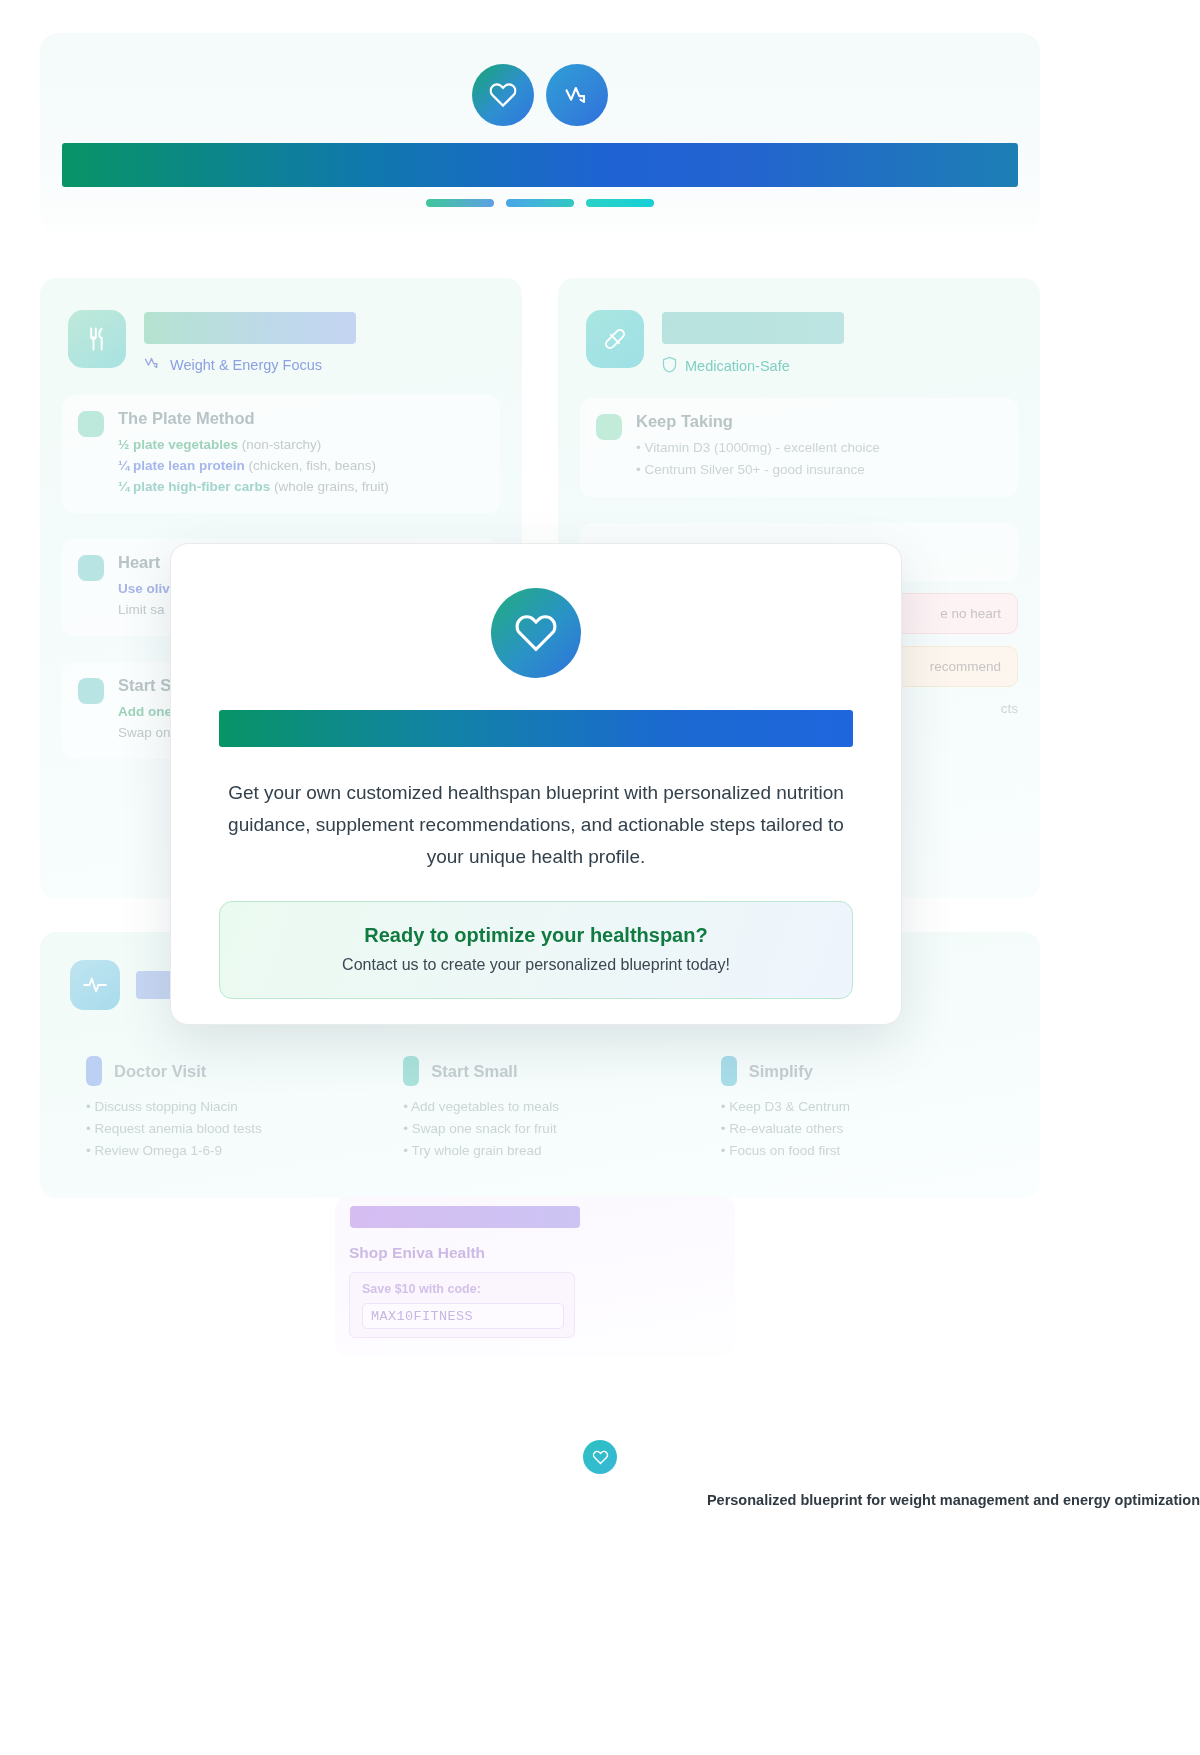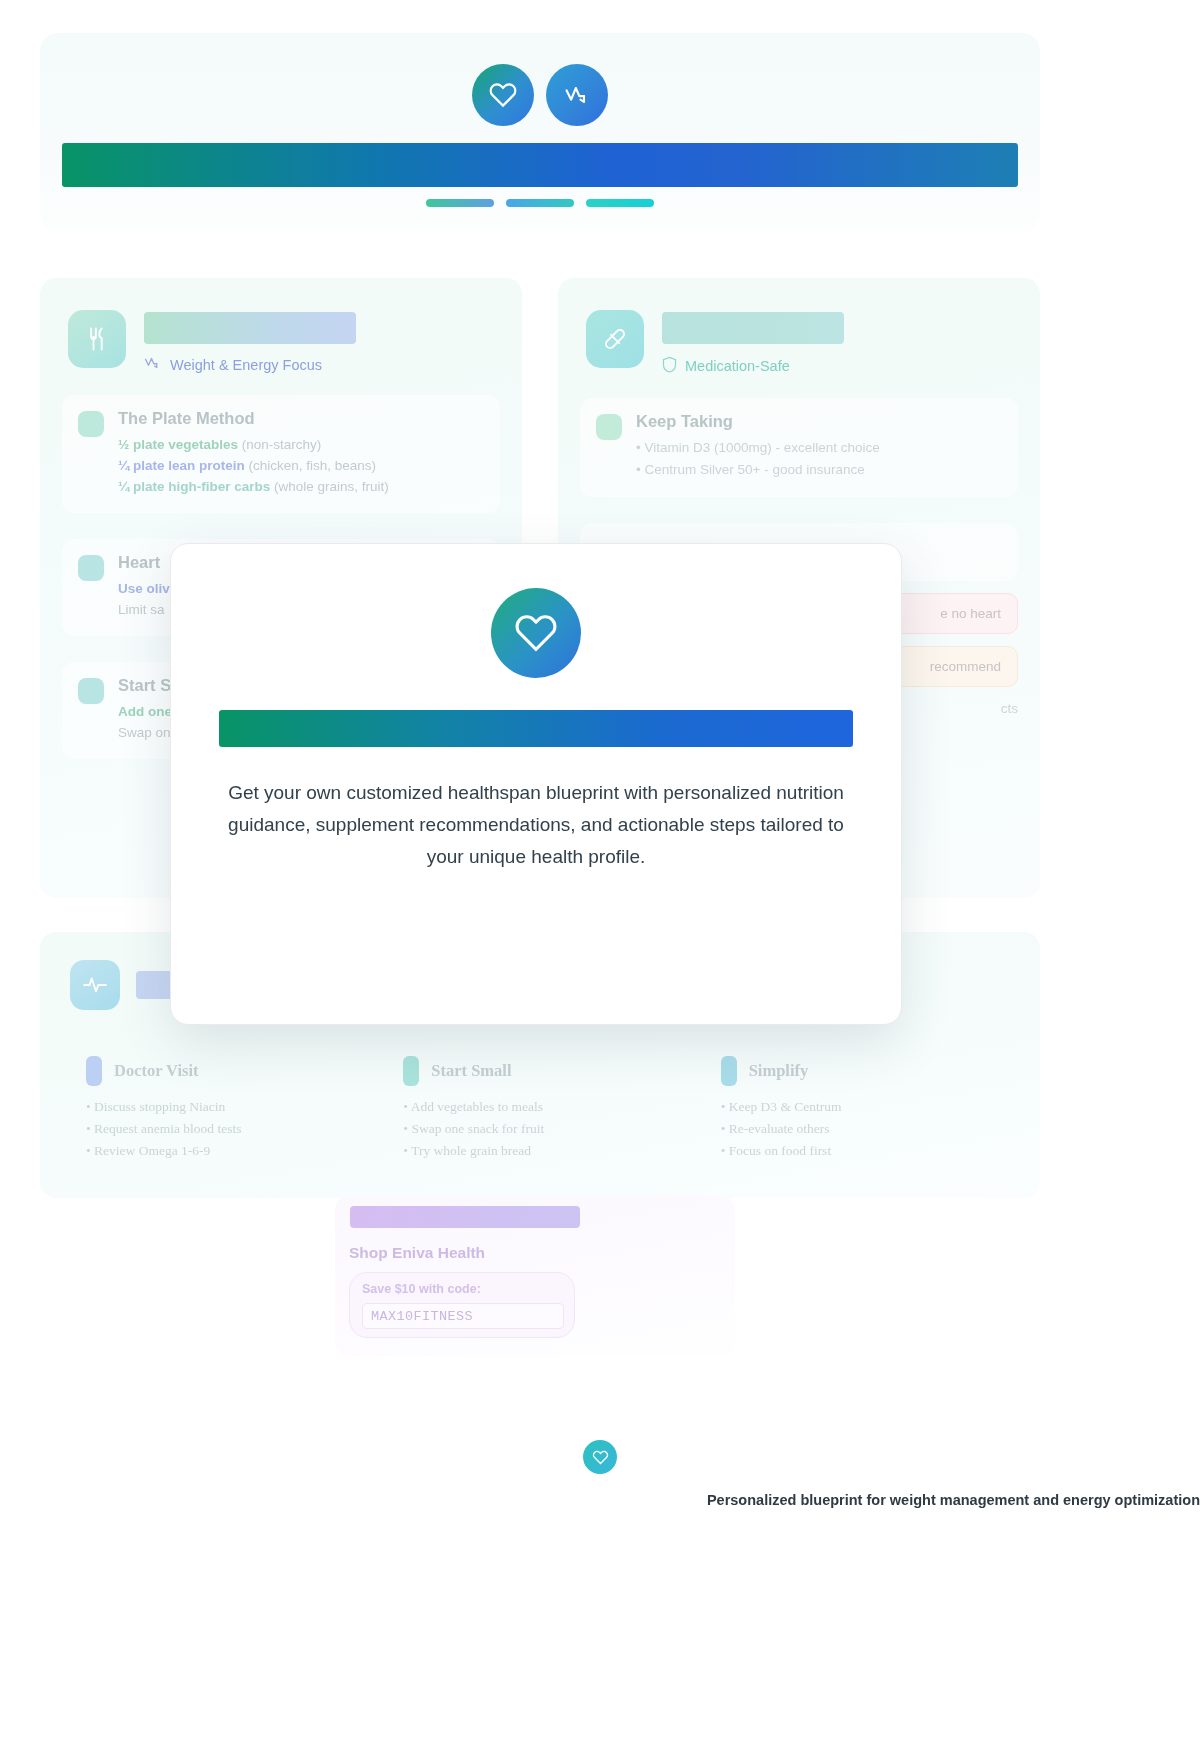--- a/index.html
+++ b/index.html
@@ -87,41 +87,41 @@
     background: linear-gradient(170deg,#f2fbf8 0%,#f5fcfb 50%,#fafefe 100%);
     border-radius: 16px;
   }
   .actions-head { display: flex; align-items: center; gap: 16px; padding: 28px 0 0 30px; }
   .act-icon {
     width: 50px; height: 50px; border-radius: 14px; display: flex; align-items: center; justify-content: center;
     background: linear-gradient(145deg,#bfe4f0 0%,#a9dced 100%);
   }
   .act-title-block { width: 196px; height: 28px; border-radius: 4px; background: linear-gradient(90deg,#a8bdee,#b9c9f2); opacity: .6; }
   .act-cols { display: flex; gap: 0; padding: 46px 24px 0 24px; }
-  .act-col { flex: 1; padding-left: 22px; font-family: Liberation Serif, serif; }
+  .act-col { flex: 1; padding-left: 22px; }
   .act-col-head { display: flex; align-items: center; gap: 12px; margin-bottom: 10px; }
   .act-col-icon { width: 16px; height: 30px; border-radius: 6px; }
   .act-col-icon.c1 { background: #bcd0f3; }
   .act-col-icon.c2 { background: #a9e3db; }
   .act-col-icon.c3 { background: #a9ddea; }
   .act-col-title { font-size: 16.5px; font-weight: bold; color: #c5ced0; }
   .act-li { font-size: 13.5px; color: #cbd4d5; line-height: 22px; }
 
   
   .promo {
     position: absolute; left: 335px; top: 1196px; width: 400px; height: 160px;
     background: linear-gradient(170deg,#fbf8fe 0%,#fdfbff 60%,#fefeff 100%);
     border-radius: 14px;
   }
   .promo-bar { position: absolute; left: 15px; top: 10px; width: 230px; height: 22px; border-radius: 4px;
     background: linear-gradient(90deg,#c9a9ee,#bcb2f0); opacity: .75; }
   .promo-title { position: absolute; left: 14px; top: 48px; font-size: 15.5px; font-weight: bold; color: #cdbbe6; }
   .promo-code-box {
     position: absolute; left: 14px; top: 76px; width: 226px; height: 66px;
-    background: #fbf5fe; border: 1px solid #f0e6fa; border-radius: 18px;
+    background: #fbf5fe; border: 1px solid #f0e6fa; border-radius: 6px;
   }
   .promo-save { position: absolute; left: 12px; top: 9px; font-size: 12.5px; font-weight: bold; color: #d2c2e8; }
   .promo-code {
     position: absolute; left: 12px; top: 30px; width: 202px; height: 26px;
     background: #fdfbff; border: 1px solid #eee4fa; border-radius: 5px;
     font-family: "Liberation Mono", monospace; font-size: 13.5px; color: #c8b7e2;
     display: flex; align-items: center; padding-left: 8px; letter-spacing: .4px;
   }
 
   
@@ -349,15 +349,19 @@
   <div class="footer-text">Personalized blueprint for weight management and energy optimization</div>
 
   <div class="modal">
     <div class="modal-icon">
       <svg width="46" height="46" viewBox="0 0 24 24" fill="none" stroke="#ffffff" stroke-width="1.6">
         <path d="M12 20.5 3.6 12.1a5 5 0 0 1 7.1-7.1l1.3 1.3 1.3-1.3a5 5 0 0 1 7.1 7.1z"></path>
       </svg>
     </div>
     <div class="modal-bar"></div>
     <div class="modal-desc">Get your own customized healthspan blueprint with personalized nutrition guidance, supplement recommendations, and actionable steps tailored to your unique health profile.</div>
+    <div class="cta">
+      <div class="cta-title">Ready to optimize your healthspan?</div>
+      <div class="cta-sub">Contact us to create your personalized blueprint today!</div>
+    </div>
   </div>
 
 </div>
 
 </body></html>

